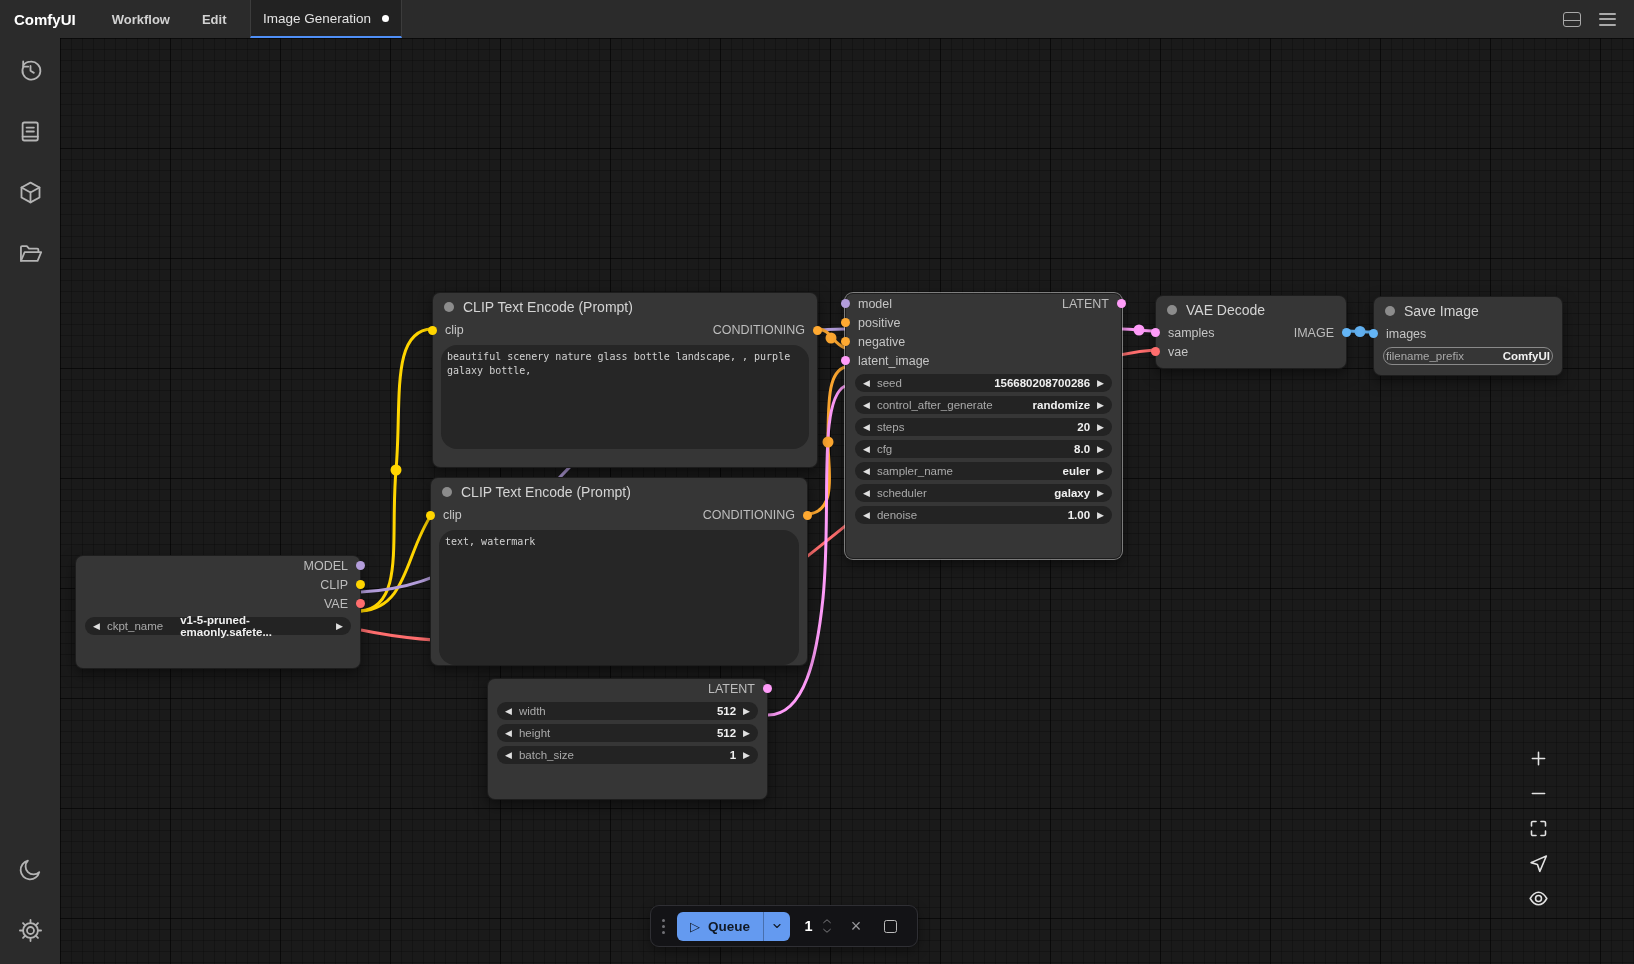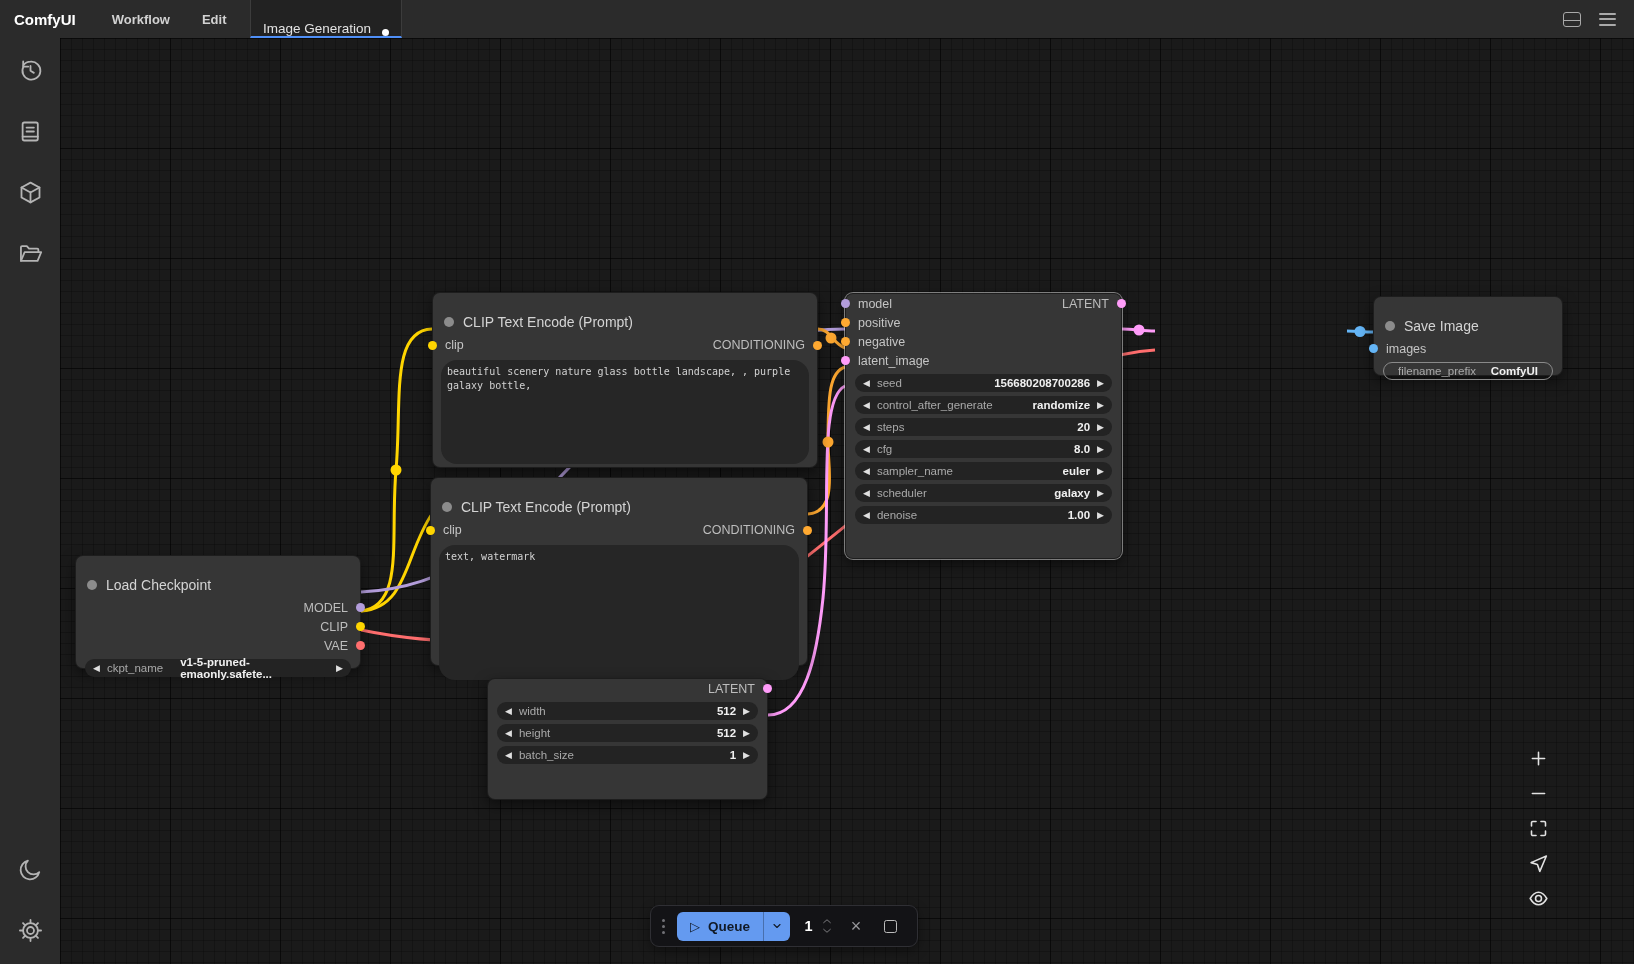--- a/index.html
+++ b/index.html
@@ -6,21 +6,21 @@
   html,body { width:1634px; height:964px; overflow:hidden; background:#1a1a1a;
     font-family:"Liberation Sans", sans-serif; }
 
   
   .menubar { position:absolute; left:0; top:0; width:1634px; height:38px; background:#2b2b2b;
     display:flex; align-items:center; z-index:10; }
   .logo { font-weight:700; color:#ffffff; font-size:15px; padding:0 20px 0 14px; }
   .menu-item { color:#d2d2d2; font-size:13px; font-weight:600; padding:0 16px; cursor:pointer; }
   .tab { position:absolute; left:250px; top:0; height:38px; width:152px; background:#222222;
     border-left:1px solid #3c3c3c; border-right:1px solid #3c3c3c; border-bottom:2px solid #4f8ff7;
-    display:flex; align-items:flex-end; justify-content:center; gap:11px; }
+    display:flex; align-items:center; justify-content:center; gap:11px; }
   .tab-label { color:#e3e3e3; font-size:13.5px; }
   .tab-dot { width:7px; height:7px; border-radius:50%; background:#ffffff; }
   .top-icons { margin-left:auto; display:flex; align-items:center; gap:18px; padding-right:18px; }
   .panel-ico { width:18px; height:15px; border:1.8px solid #a9a9a9; border-radius:3px; position:relative; cursor:pointer; }
   .panel-ico::after { content:""; position:absolute; left:0; right:0; top:7px; height:1.8px; background:#a9a9a9; }
   .burger { display:flex; flex-direction:column; gap:3.5px; cursor:pointer; }
   .burger i { display:block; width:17px; height:2px; background:#a9a9a9; border-radius:1px; }
 
   
   .sidebar { position:absolute; left:0; top:38px; width:60px; height:926px; background:#2b2b2b;
@@ -41,35 +41,35 @@
     background-size:110px 110px, 110px 110px, 11px 11px, 11px 11px; }
 
   svg.links { position:absolute; left:0; top:0; z-index:1; pointer-events:none; }
   .link { fill:none; stroke:var(--c); stroke-width:3; }
   .linkdot { fill:var(--c); }
 
   
   .node { position:absolute; background:#363636; border-radius:8px; z-index:2;
     border:1px solid rgba(0,0,0,.45); box-shadow:0 5px 14px rgba(0,0,0,.5); color:#c8c8c8; }
   .node.sel { box-shadow:0 0 0 1px rgba(255,255,255,.45), 0 5px 14px rgba(0,0,0,.55); }
-  .node-header { display:flex; align-items:center; gap:9px; height:27px; padding:0 11px;margin-top:15px; }
+  .node-header { display:flex; align-items:center; gap:9px; height:27px; padding:0 11px; }
   .collapse-dot { width:10px; height:10px; border-radius:50%; background:#8c8c8c; flex:none; cursor:pointer; }
   .node-title { color:#d4d4d4; font-size:14px; white-space:nowrap; }
   .row { display:flex; align-items:center; height:19px; position:relative; font-size:12.5px; }
   .dot { width:9px; height:9px; border-radius:50%; background:var(--c); flex:none; cursor:crosshair; }
   .in-dot { margin-left:-5px; margin-right:8px; }
   .out-dot { margin-right:-5px; margin-left:8px; }
   .slot-label { color:#c5c5c5; }
   .out-label { color:#bdbdbd; }
   .push { margin-left:auto; }
   .widget { display:flex; align-items:center; height:18px; margin:4px 9px 0 9px; background:#232323;
     border-radius:9px; padding:0 8px; font-size:11.5px; color:#a9a9a9; gap:7px; cursor:pointer; }
   .wval { margin-left:auto; color:#f0f0f0; font-weight:700; }
   .warrow { font-size:9px; color:#e0e0e0; line-height:1; }
-  .widget.texty { background:transparent; border:1px solid #8a8a8a; justify-content:space-between; padding:0 14px; }
+  .widget.texty { background:transparent; border:1px solid #8a8a8a; justify-content:space-between; padding:0 2px; }
   .node-text { margin:5px 8px; background:#262626; border-radius:16px; padding:5px 6px;
     font-family:"DejaVu Sans Mono", monospace; font-size:10px; color:#d2d2d2; line-height:1.4;
     cursor:text; overflow:hidden; }
 
   
   .queue-bar { position:absolute; left:650px; top:905px; width:268px; height:42px; background:#131316;
     border:1px solid #2f2f34; border-radius:9px; display:flex; align-items:center; gap:10px;
     padding:0 10px 0 9px; z-index:12; box-shadow:0 4px 12px rgba(0,0,0,.4); }
   .drag-dots { display:flex; flex-direction:column; gap:3px; cursor:grab; padding:4px 2px; }
   .drag-dots i { width:3px; height:3px; border-radius:50%; background:#717176; display:block; }
@@ -174,24 +174,20 @@
     <path class="link" d="M 1062 291 C 1073 291 1083 293 1095 293" style="--c: #ff9cf9;"></path>
     <path class="link" d="M 1287 293 C 1297 293 1303 294 1313 294" style="--c: #64b5f6;"></path>
     <circle class="linkdot" cx="336" cy="432" r="5.5" style="--c: #ffd500;"></circle>
     <circle class="linkdot" cx="771" cy="300" r="5.5" style="--c: #ffa931;"></circle>
     <circle class="linkdot" cx="768" cy="404" r="5.5" style="--c: #ffa931;"></circle>
     <circle class="linkdot" cx="1079" cy="292" r="5.5" style="--c: #ff9cf9;"></circle>
     <circle class="linkdot" cx="1300" cy="293.5" r="5.5" style="--c: #64b5f6;"></circle>
   </svg>
 
   <div class="node" style="left:15px;top:517px;width:286px;height:114px">
-    <div class="node-header">
-      <span class="collapse-dot"></span>
-      <span class="node-title">Load Checkpoint</span>
-    </div>
     <div class="row" style="padding-right:0">
       <span class="slot-label out-label push">MODEL</span>
       <span class="dot out-dot" style="--c: #b39ddb;"></span>
     </div>
     <div class="row">
       <span class="slot-label out-label push">CLIP</span>
       <span class="dot out-dot" style="--c: #ffd500;"></span>
     </div>
     <div class="row">
       <span class="slot-label out-label push">VAE</span>
@@ -314,20 +310,36 @@
       <span class="warrow">▶</span>
     </div>
     <div class="widget">
       <span class="warrow">◀</span>
       <span>denoise</span>
       <span class="wval">1.00</span>
       <span class="warrow">▶</span>
     </div>
   </div>
 
+  <div class="node" style="left:1095px;top:257px;width:192px;height:74px">
+    <div class="node-header">
+      <span class="collapse-dot"></span>
+      <span class="node-title">VAE Decode</span>
+    </div>
+    <div class="row">
+      <span class="dot in-dot" style="--c: #ff9cf9;"></span>
+      <span class="slot-label">samples</span>
+      <span class="slot-label out-label push">IMAGE</span>
+      <span class="dot out-dot" style="--c: #64b5f6;"></span>
+    </div>
+    <div class="row">
+      <span class="dot in-dot" style="--c: #ff6e6e;"></span>
+      <span class="slot-label">vae</span>
+    </div>
+  </div>
 
   <div class="node" style="left:1313px;top:258px;width:190px;height:80px">
     <div class="node-header">
       <span class="collapse-dot"></span>
       <span class="node-title">Save Image</span>
     </div>
     <div class="row">
       <span class="dot in-dot" style="--c: #64b5f6;"></span>
       <span class="slot-label">images</span>
     </div>

